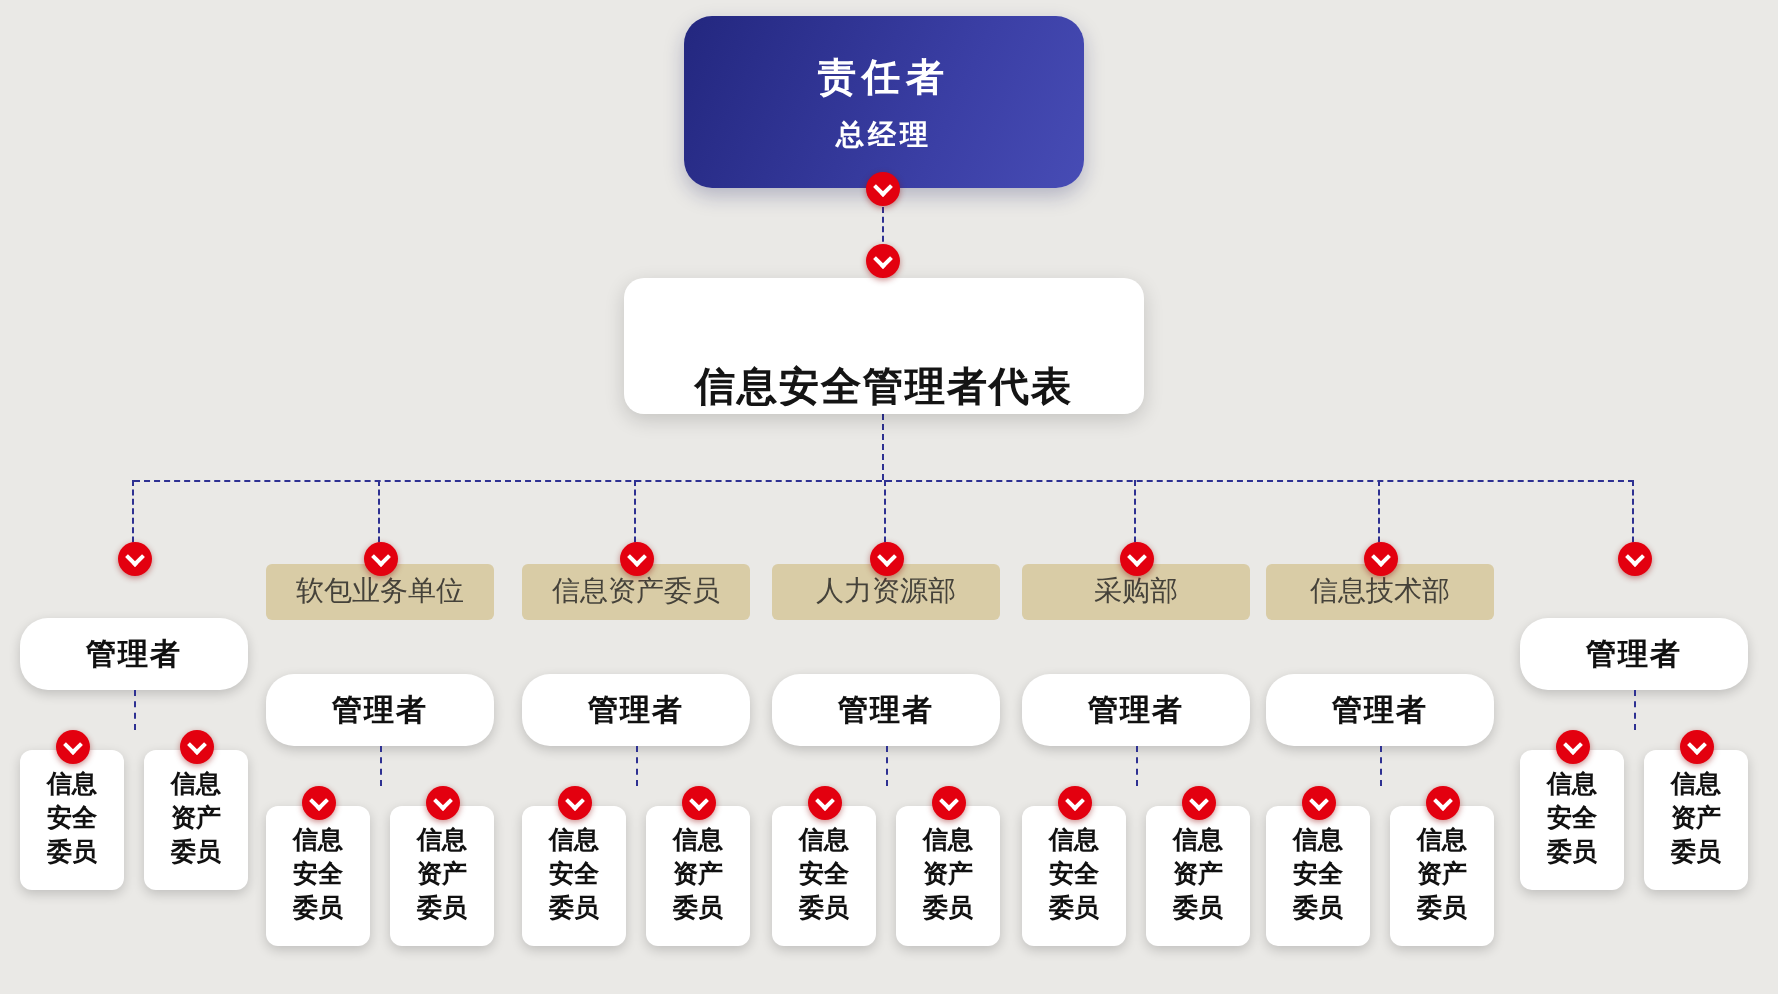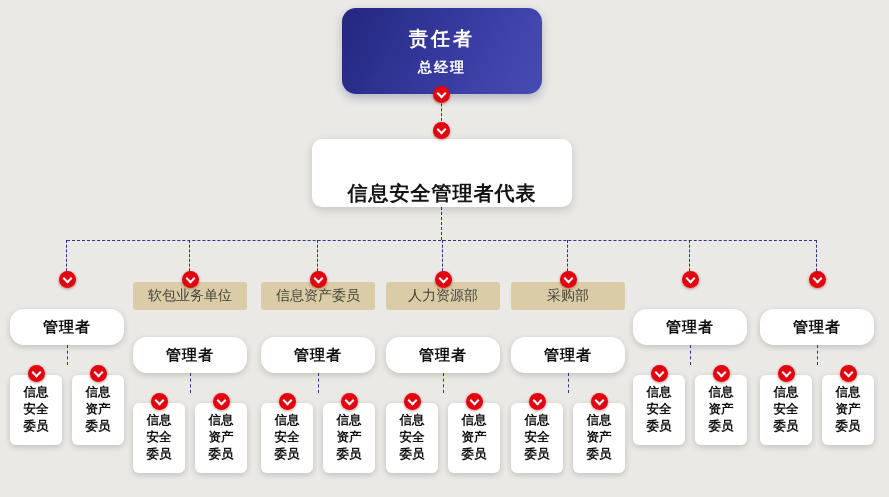--- a/index.html
+++ b/index.html
@@ -232,20 +232,23 @@
               <i class="chev"></i>
             </div>
         <div class="sub-box">信息资产委员</div>
       </div>
     </div>
   </div>
       <div class="col" style="left: 633px;">
     <div class="arrow-circle">
           <i class="chev"></i>
         </div>
+    <div class="dept-box">
+      <span class="dept-label">信息技术部</span>
+    </div>
     <div class="mgr-box">
       <span>管理者</span>
     </div>
     <div class="mgr-line"></div>
     <div class="sub-row">
       <div class="sub">
         <div class="arrow-circle">
               <i class="chev"></i>
             </div>
         <div class="sub-box">信息安全委员</div>

